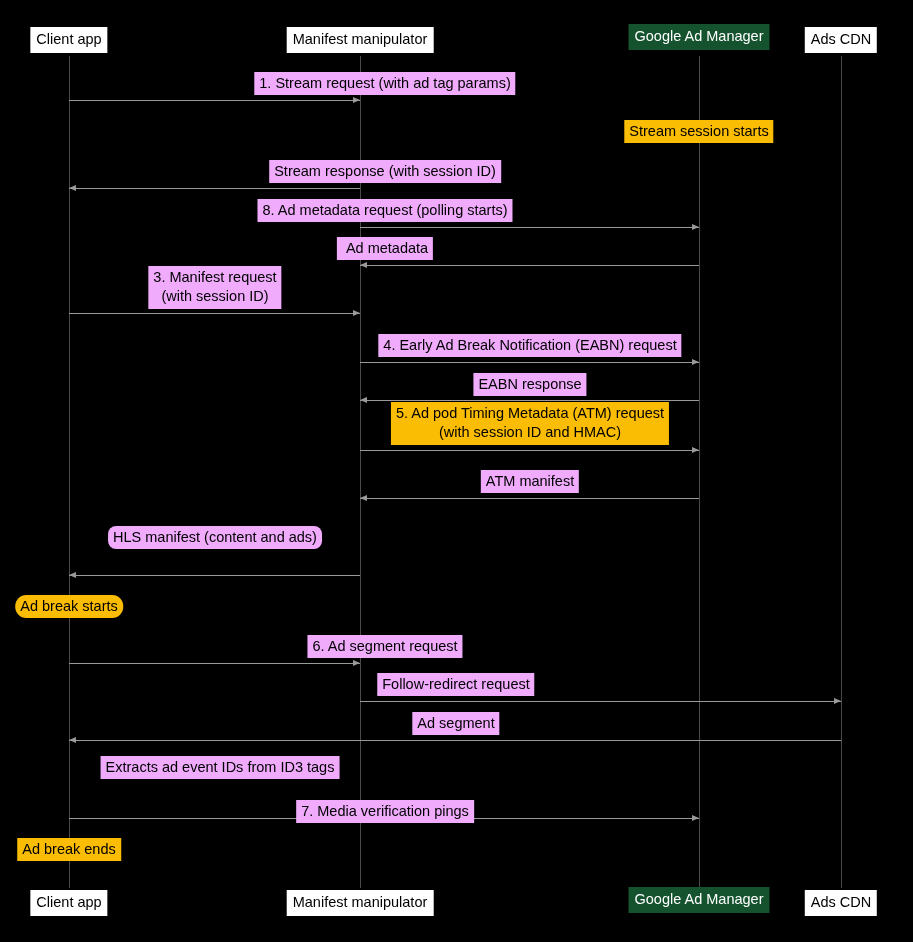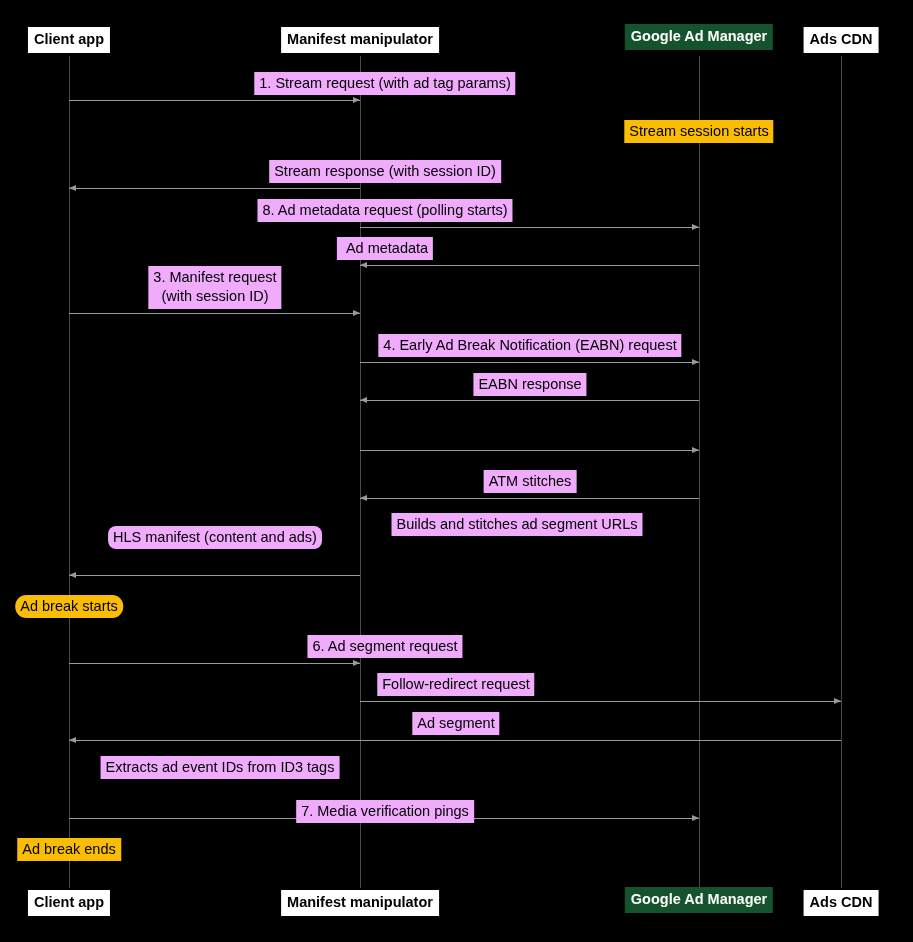--- a/index.html
+++ b/index.html
@@ -46,21 +46,20 @@
     border-right: 7px solid #9a9a9a;
   }
   .actor {
     position: absolute;
     font-size: 14.5px;
     line-height: 1.35;
     padding: 3px 6px;
     white-space: nowrap;
     box-sizing: border-box;
     transform: translateX(-50%);
-    font-weight: bold;
   }
   .actor.plain {
     background: #ffffff;
     color: #000000;
   }
   .actor.brand {
     background: #14532d;
     color: #ffffff;
   }
   .label {
@@ -106,23 +105,24 @@
     <div class="arrow left" style="left: 360px; top: 265px; width: 339px;"></div>
     <div class="label" style="left: 385px; top: 237px; padding-left: 9px;">Ad metadata</div>
     <div class="arrow right" style="left: 69px; top: 313px; width: 291px;"></div>
     <div class="label" style="left: 215px; top: 266px;">3. Manifest request
 (with session ID)</div>
     <div class="arrow right" style="left: 360px; top: 362px; width: 339px;"></div>
     <div class="label" style="left: 530px; top: 334px;">4. Early Ad Break Notification (EABN) request</div>
     <div class="arrow left" style="left: 360px; top: 400px; width: 339px;"></div>
     <div class="label" style="left: 530px; top: 373px;">EABN response</div>
     <div class="arrow right" style="left: 360px; top: 450px; width: 339px;"></div>
+    <div class="label highlight" style="left: 530px; top: 402px;">5. Ad pod Timing Metadata (ATM) request
+(with session ID and HMAC)</div>
     <div class="arrow left" style="left: 360px; top: 498px; width: 339px;"></div>
-    <div class="label" style="left: 530px; top: 470px;">ATM stitches</div>
-    <div class="label" style="left: 517px; top: 513px;">Builds and stitches ad segment URLs</div>
+    <div class="label" style="left: 530px; top: 470px;">ATM manifest</div>
     <div class="arrow left" style="left: 69px; top: 575px; width: 291px;"></div>
     <div class="label" style="left: 215px; top: 526px; border-radius: 8px;">HLS manifest (content and ads)</div>
     <div class="label highlight" style="left: 69px; top: 595px; border-radius: 11px;">Ad break starts</div>
     <div class="arrow right" style="left: 69px; top: 663px; width: 291px;"></div>
     <div class="label" style="left: 385px; top: 635px;">6. Ad segment request</div>
     <div class="arrow right" style="left: 360px; top: 701px; width: 481px;"></div>
     <div class="label" style="left: 456px; top: 673px;">Follow-redirect request</div>
     <div class="arrow left" style="left: 69px; top: 740px; width: 772px;"></div>
     <div class="label" style="left: 456px; top: 712px;">Ad segment</div>
     <div class="label" style="left: 220px; top: 756px;">Extracts ad event IDs from ID3 tags</div>

